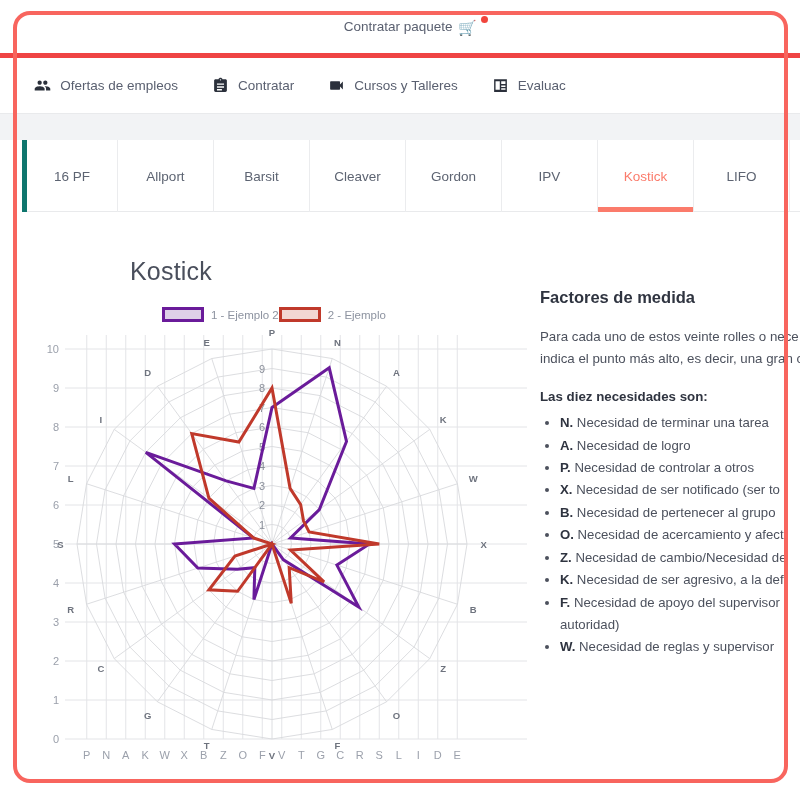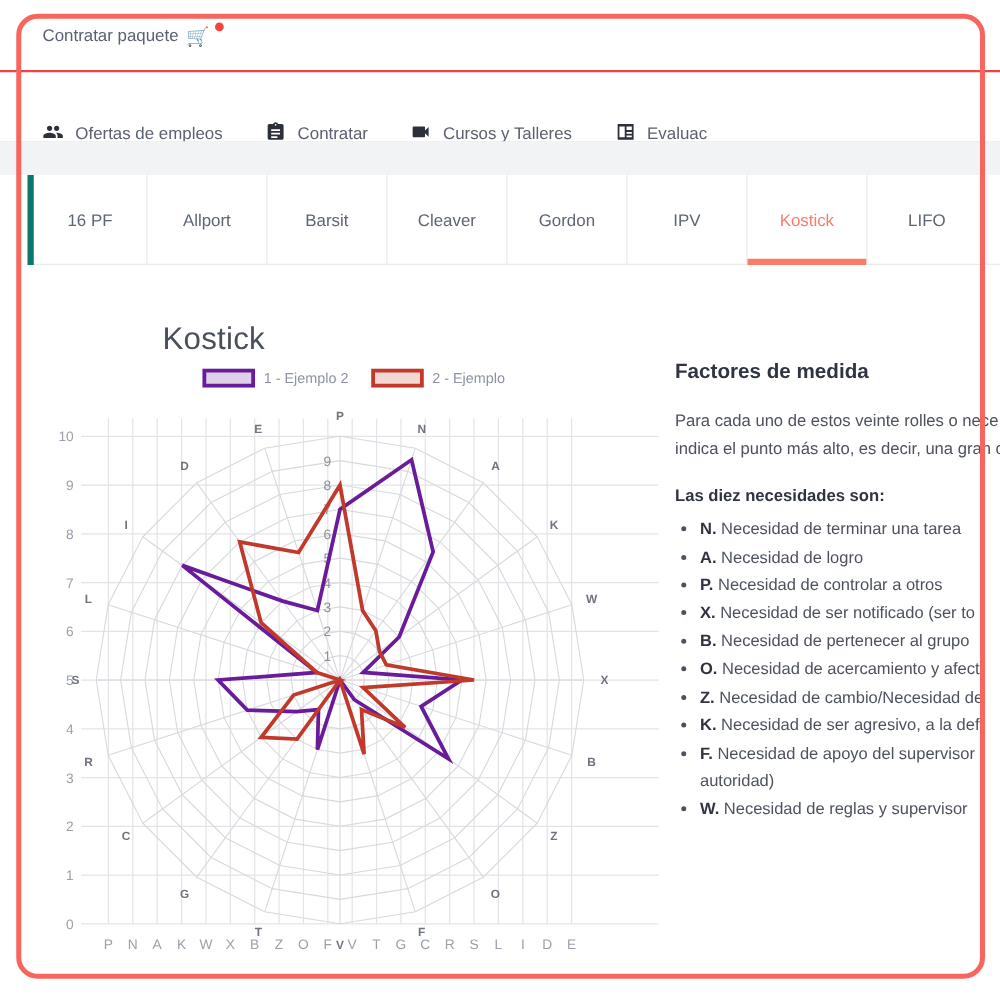--- a/index.html
+++ b/index.html
@@ -8,43 +8,43 @@
     width: 800px; height: 800px;
     background: #ffffff;
     font-family: "Liberation Sans", sans-serif;
     overflow: hidden;
   }
   #root { position: relative; width: 800px; height: 800px; background:#fff; }
 
   
   .topbar {
     position: absolute; left: 0; top: 0; width: 800px; height: 58px;
-    background: #ffffff; border-bottom: 2px solid #ef4444;
-    display: flex; align-items: center;
+    background: #ffffff; border-bottom: 5px solid #ef4444;
+    display: flex; align-items: center; justify-content: center;
   }
   .hire-pkg {
     display: flex; align-items: center; gap: 6px;
     margin-left: 34px; font-size: 13.5px; color: #5a6070;
     white-space: nowrap; position: relative;
   }
   .cart-icon { font-size: 15px; color:#3c4251; line-height:1; position:relative; top:1px; }
   .red-dot {
     width: 7px; height: 7px; border-radius: 50%;
     background: #f1453d; display:inline-block;
     position: relative; top: -7px; left: -2px;
   }
 
   
   .navbar {
     position: absolute; left: 0; top: 58px; width: 800px; height: 56px;
     background: #ffffff; border-bottom: 1px solid #e9eaec;
     display: flex; align-items: center; overflow: hidden;
   }
   .nav-item {
-    display: flex; align-items: flex-end; gap: 9px;
+    display: flex; align-items: center; gap: 9px;
     font-size: 13.5px; color: #5a6070; white-space: nowrap;
     padding: 0 17px; height: 56px;
   }
   .nav-item.clipped-left { padding-left: 0; margin-left: -14px; }
   .nav-ico { width: 17px; height: 17px; flex: 0 0 17px; display:block; }
   .nav-ico svg { display:block; width:17px; height:17px; fill:#2b303b; }
 
   
   .grey-strip {
     position: absolute; left: 0; top: 114px; width: 800px; height: 26px;
@@ -73,22 +73,22 @@
   
   .content { position: absolute; left: 0; top: 213px; width: 800px; height: 587px; background:#fff; }
 
   .chart-card { position: absolute; left: 22px; top: 14px; width: 500px; height: 560px; }
   .chart-title {
     position: absolute; left: 108px; top: 30px;
     font-size: 25px; color: #4a4f5c; font-weight: 400; letter-spacing: .2px;
   }
 
   .legend {
-    position: absolute; left: 140px; top: 68px;
-    display: flex; align-items: center; gap: 18px; justify-content: center;
+    position: absolute; left: 140px; top: 80px;
+    display: flex; align-items: center;  justify-content: center;
   }
   .legend-item { display: flex; align-items: center; gap: 7px; }
   .legend-swatch { width: 42px; height: 15px; border: 3px solid; }
   .legend-label { font-size: 11.5px; color: #8d93a0; white-space: nowrap; }
 
   .radar-wrap { position: absolute; left: 8px; top: 92px; width: 500px; height: 460px; }
 
   
   .info { position: absolute; left: 540px; top: 75px; width: 300px; }
   .info h3 {

